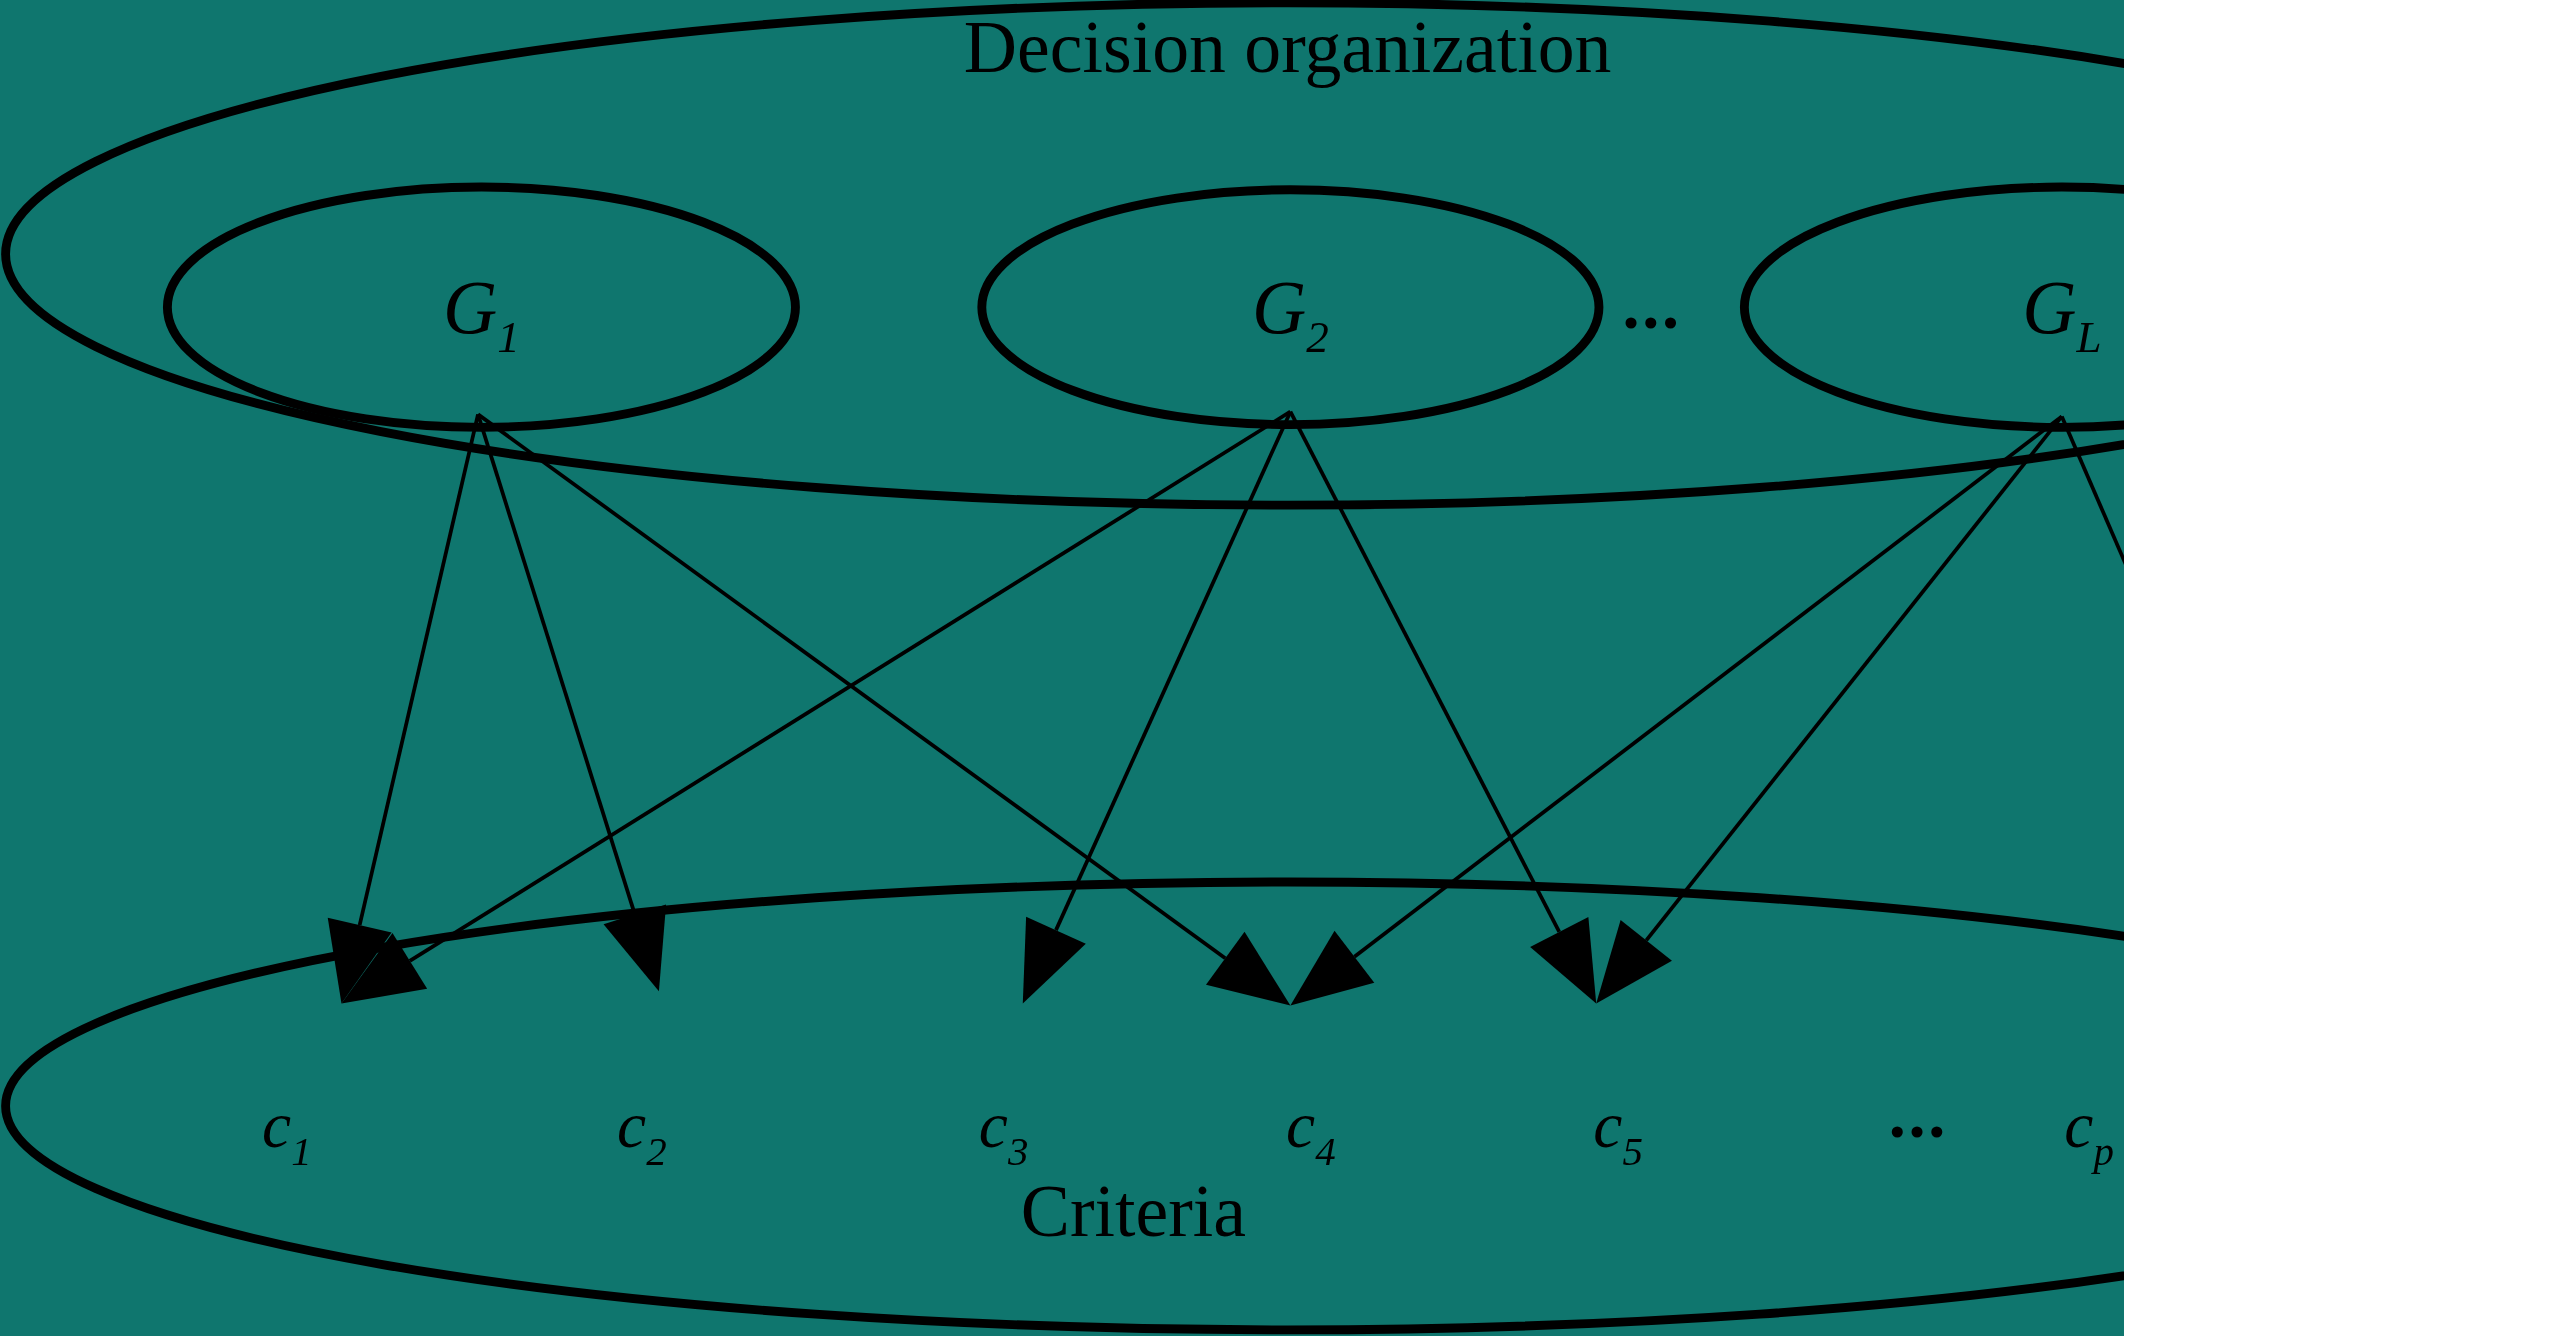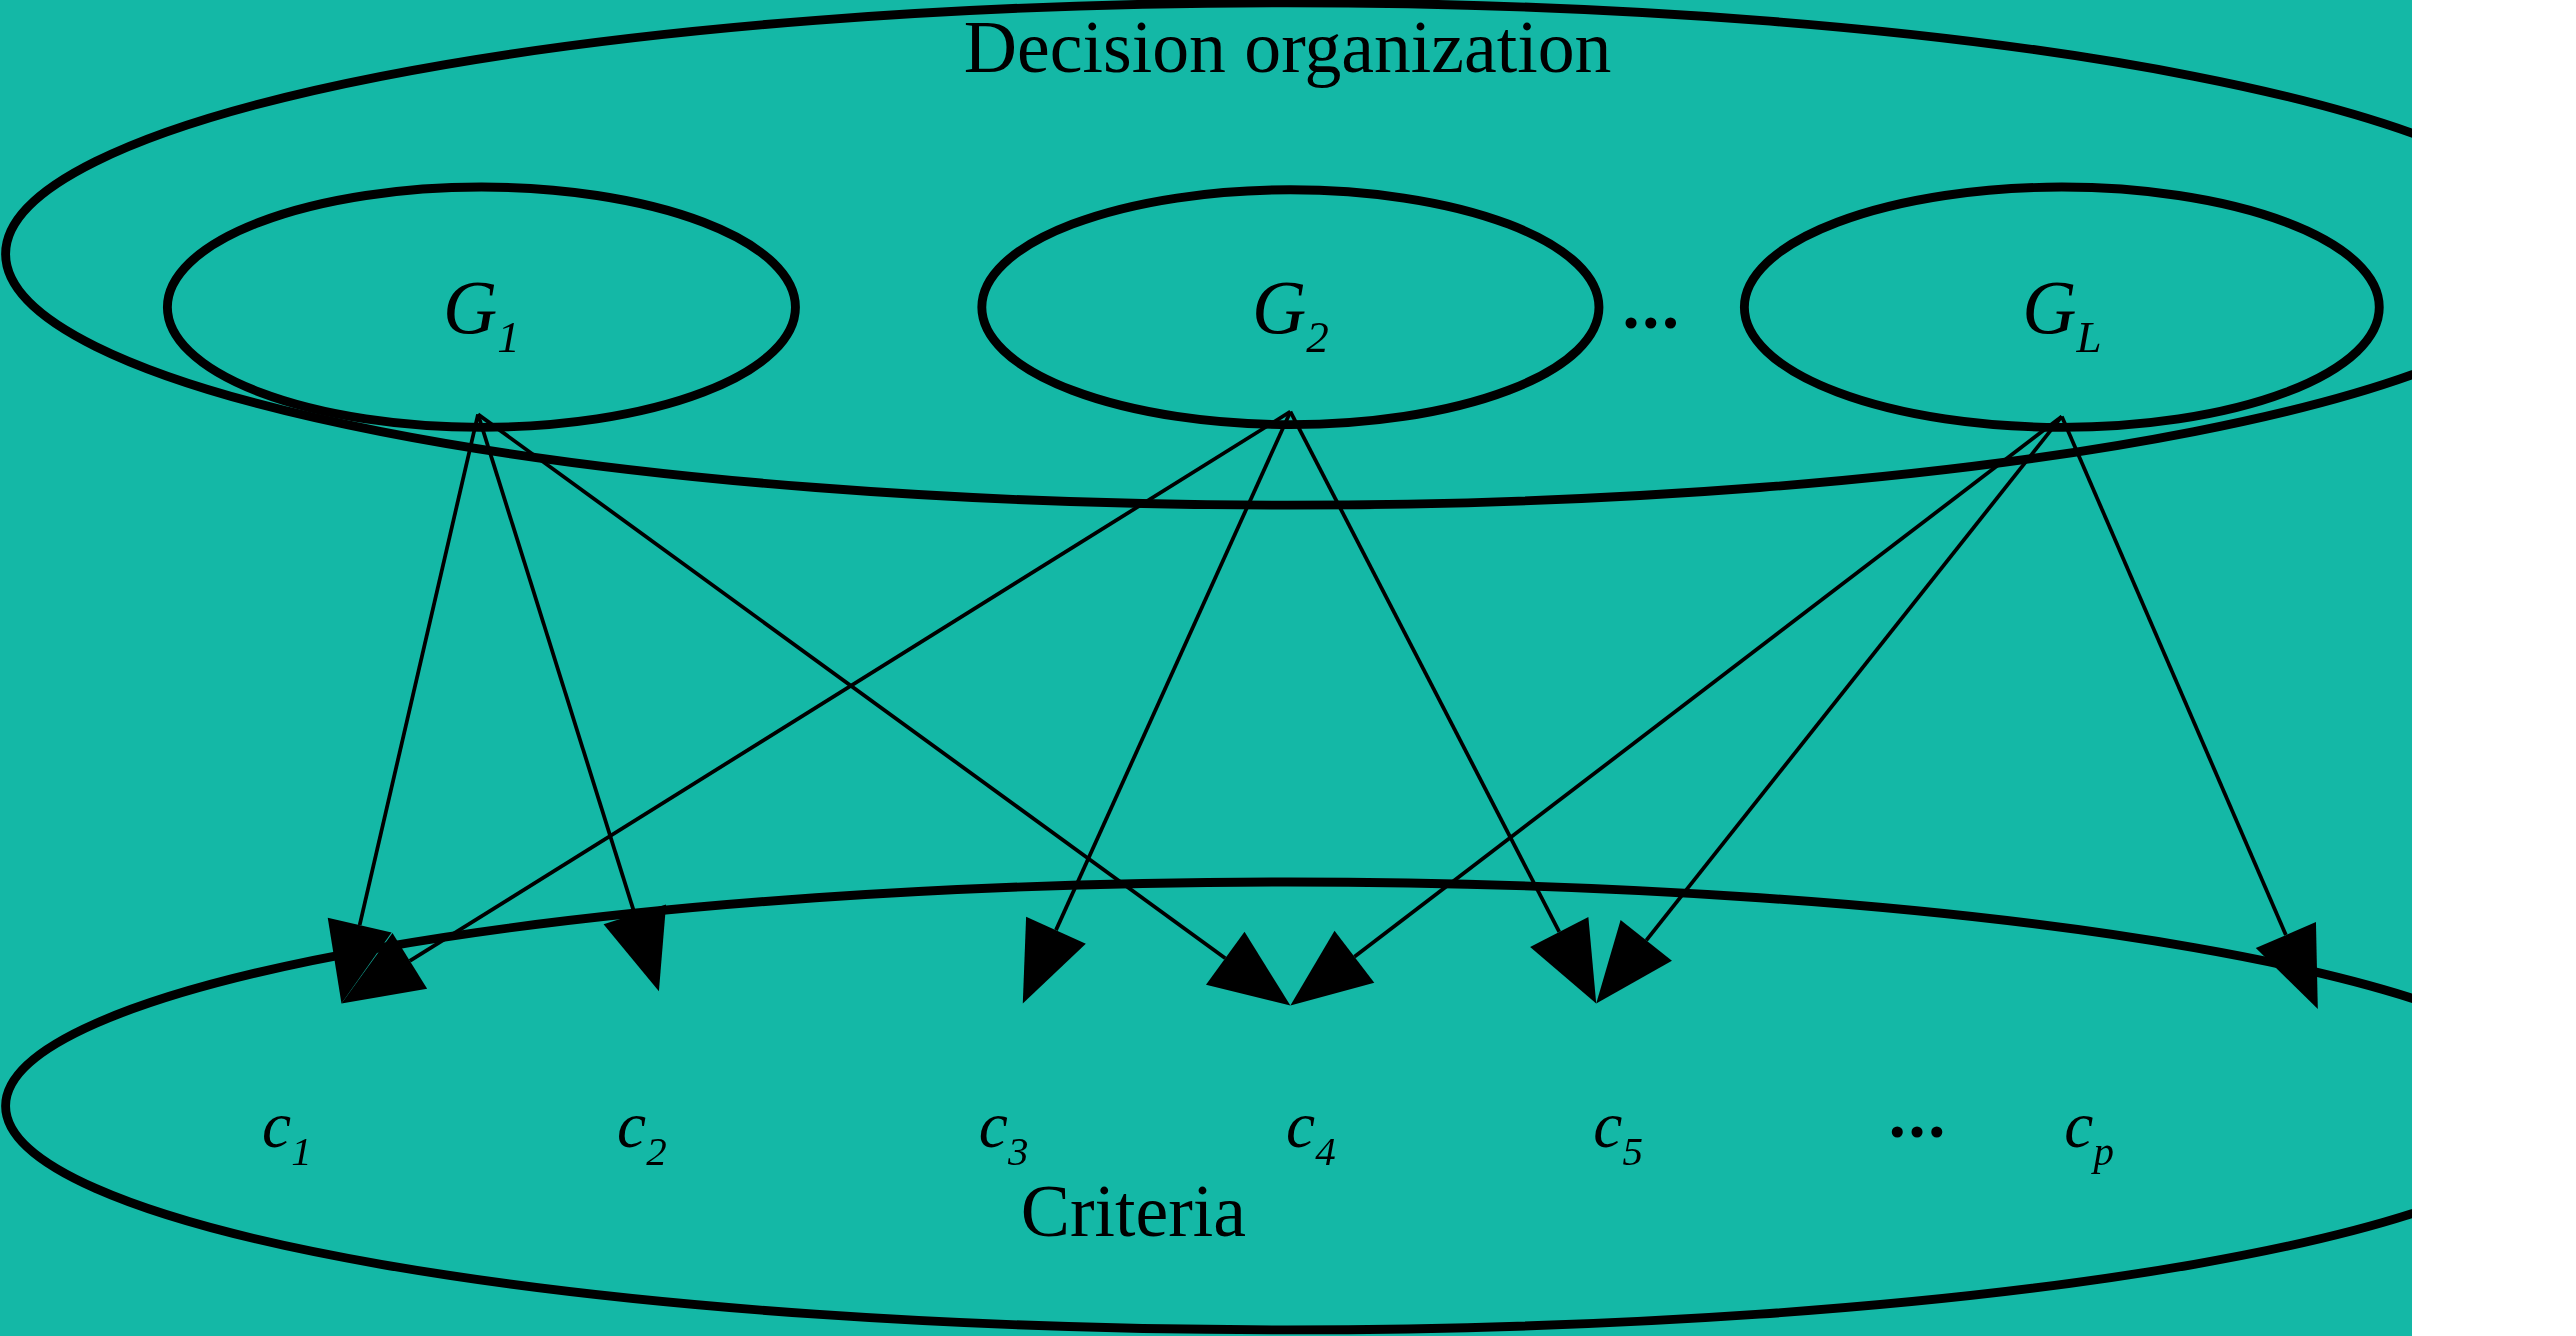--- a/index.html
+++ b/index.html
@@ -6,23 +6,23 @@
   html, body {
     margin: 0;
     padding: 0;
     background: #ffffff;
   }
   body {
     font-family: "Liberation Serif", "DejaVu Serif", serif;
   }
   #stage {
     position: relative;
-    width: 2412px;
+    width: 2124px;
     height: 1336px;
-    background: #14b8a6;
+    background: #0f766e;
     overflow: hidden;
   }
   svg#diagram {
     position: absolute;
     top: 0;
     left: 0;
     width: 2576px;
     height: 1336px;
     display: block;
   }

